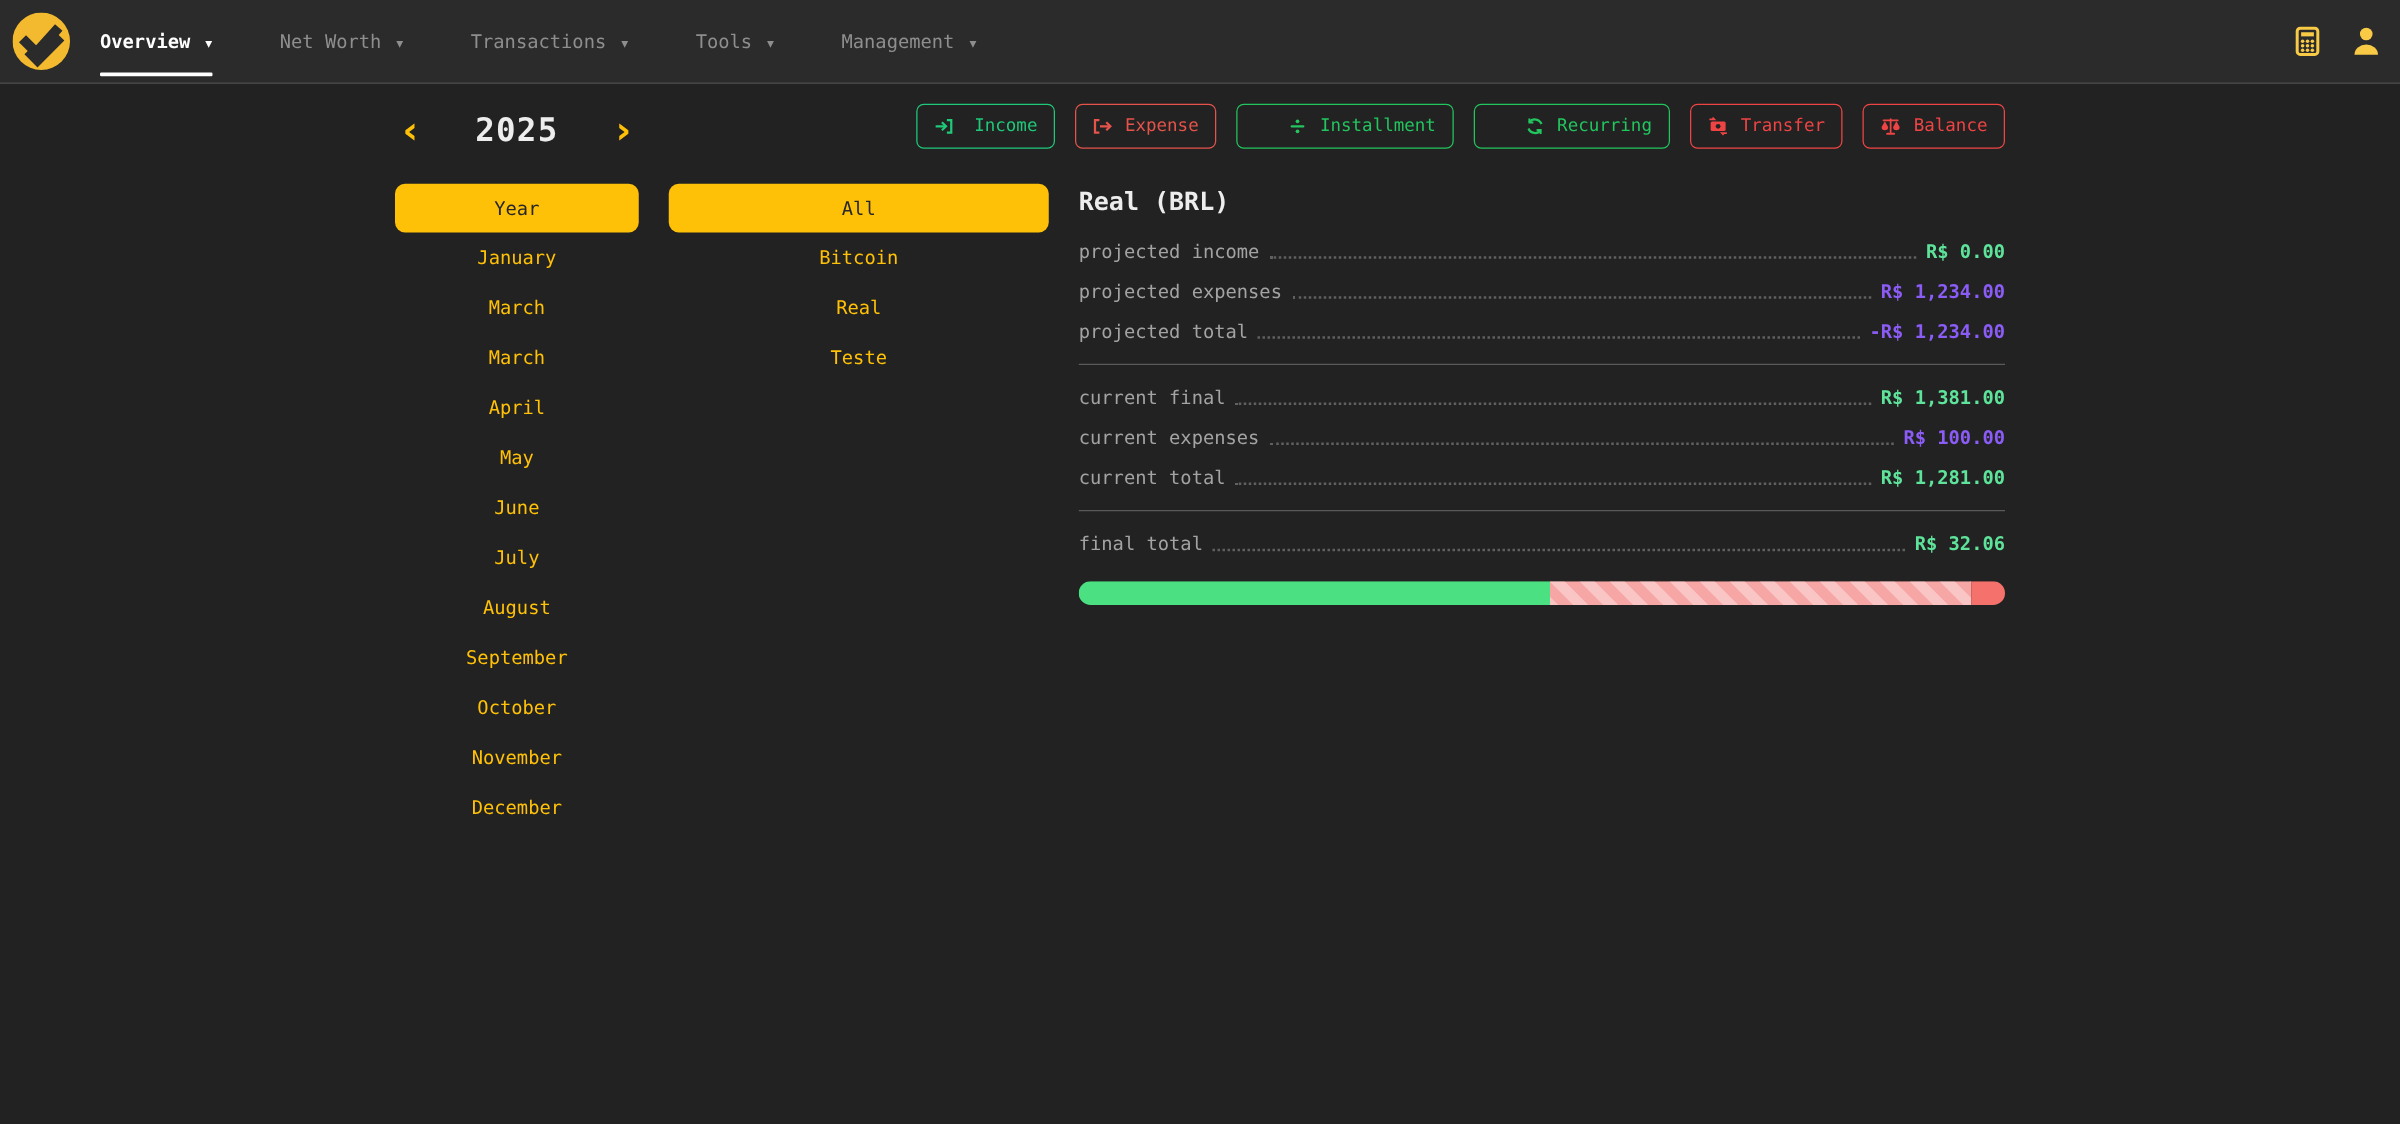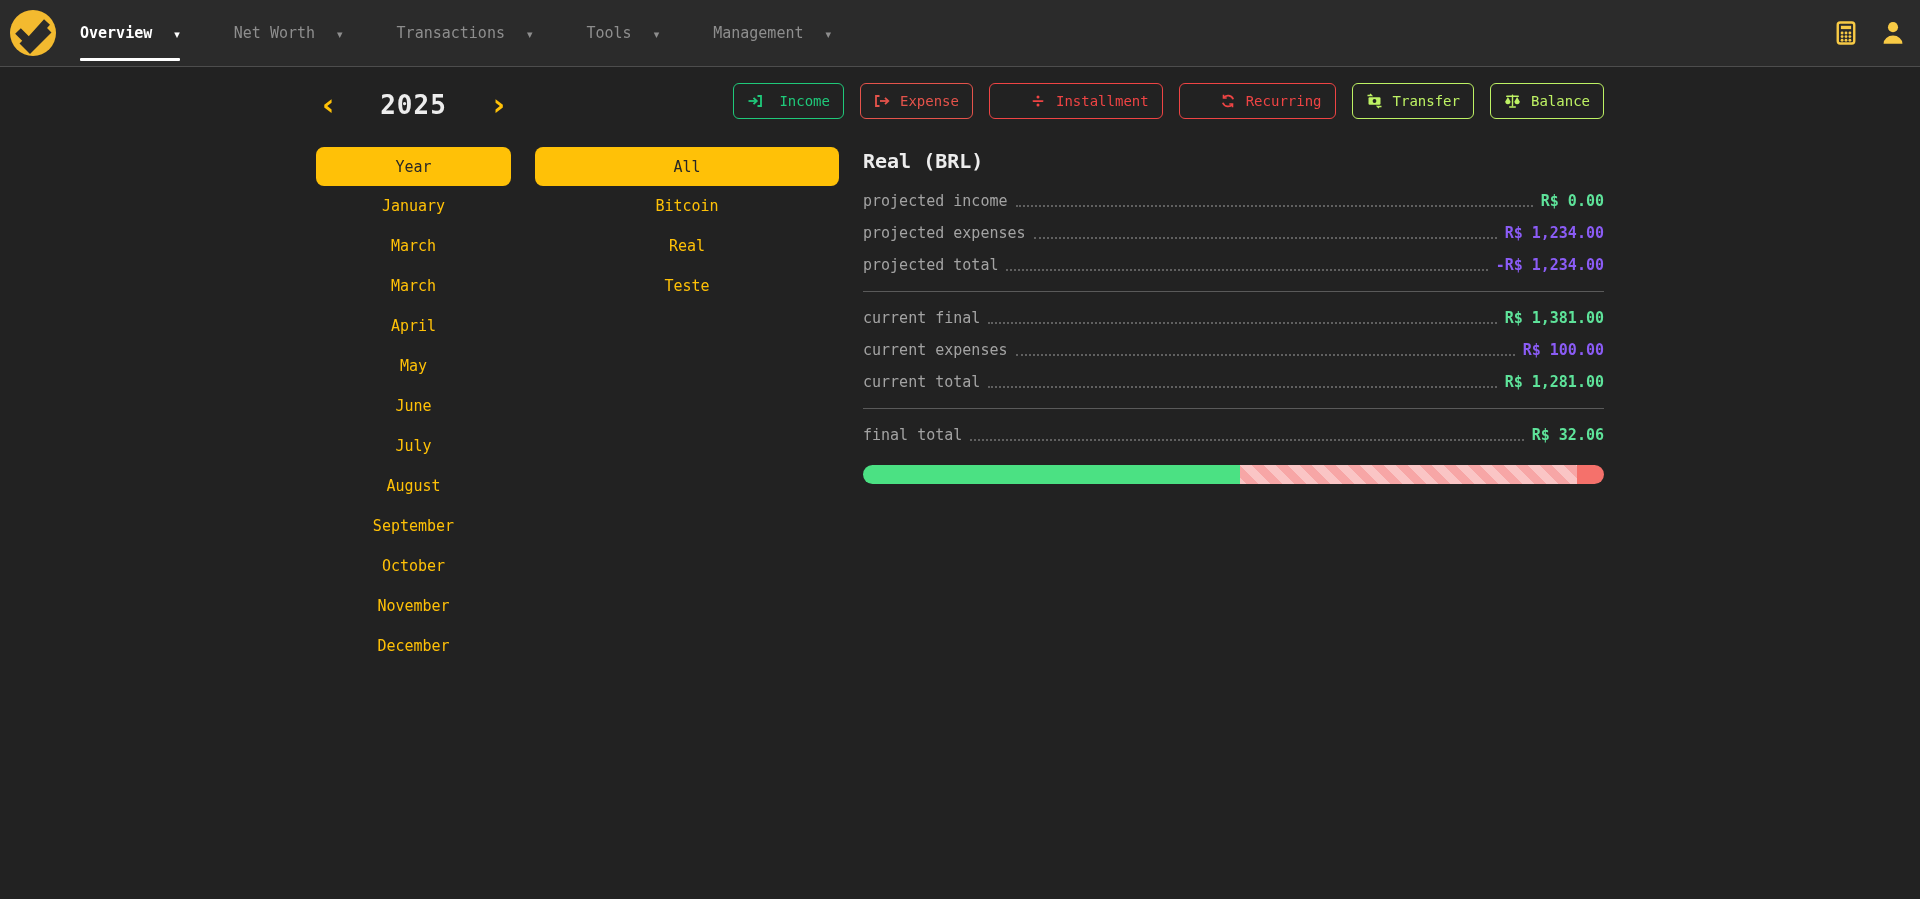--- a/index.html
+++ b/index.html
@@ -15,21 +15,21 @@
     height: 67px;
     background: #2b2b2b;
     border-bottom: 1px solid #4d4d4d;
     display: flex;
     align-items: stretch;
     padding: 0 14px 0 10px;
   }
   .brand { display: flex; align-items: center; margin-right: 24px; cursor: pointer; }
   .nav-items { display: flex; align-items: stretch; list-style: none; }
   .nav-item {
-    display: flex; align-items: center; gap: 22px;
+    display: flex; align-items: center; gap: 12px;
     margin-right: 54px;
     color: #8e8e8e;
     font-size: 15px;
     cursor: pointer;
     position: relative;
   }
   .nav-item .caret { font-family: "DejaVu Sans", sans-serif; font-size: 11px; transform: translateY(1px); }
   .nav-item.active { color: #ffffff; font-weight: bold; }
   .nav-item.active::after {
     content: ""; position: absolute; left: 0; right: 0; bottom: 5px;
@@ -78,22 +78,22 @@
     display: flex; align-items: center; gap: 10px;
     background: transparent;
     border: 1px solid currentColor; border-radius: 6px;
     padding: 9px 13px;
     font-family: inherit; font-size: 14px;
     cursor: pointer;
   }
   .action-btn svg { flex: 0 0 auto; }
   .btn-green  { color: #1fc97a; gap: 16px; }
   .btn-red    { color: #e5534b; }
-  .btn-yellow { color: #ef4444; padding-left: 40px; }
-  .btn-blue   { color: #bef264; }
+  .btn-yellow { color: #22c55e; padding-left: 40px; }
+  .btn-blue   { color: #ef4444; }
 
   
   .summary-title { margin-top: 30px; color: #ededed; font-size: 20px; font-weight: bold; }
   .summary-rows { margin-top: 12px; }
   .srow { height: 32px; display: flex; align-items: center; }
   .srow .label { color: #a3a3a3; font-size: 15px; white-space: nowrap; }
   .srow .dots {
     flex: 1; margin: 0 8px;
     border-bottom: 2px dotted #606060;
     transform: translateY(5px);

